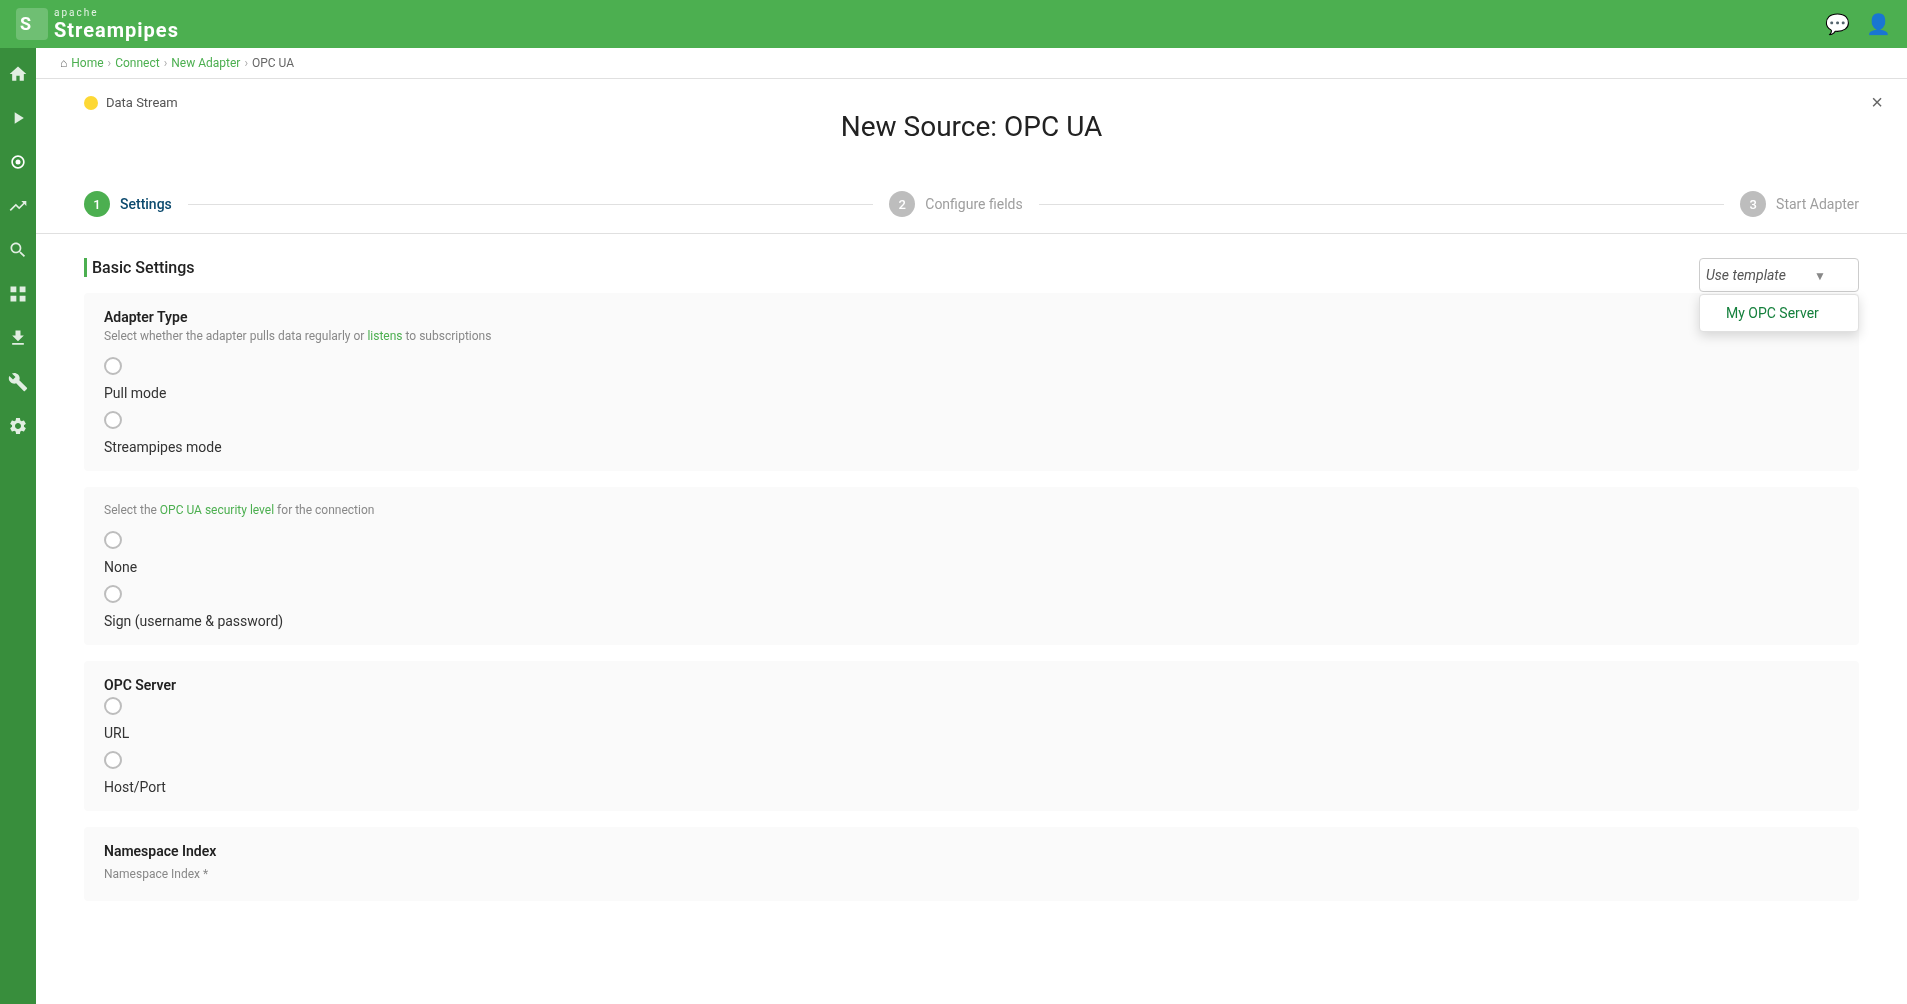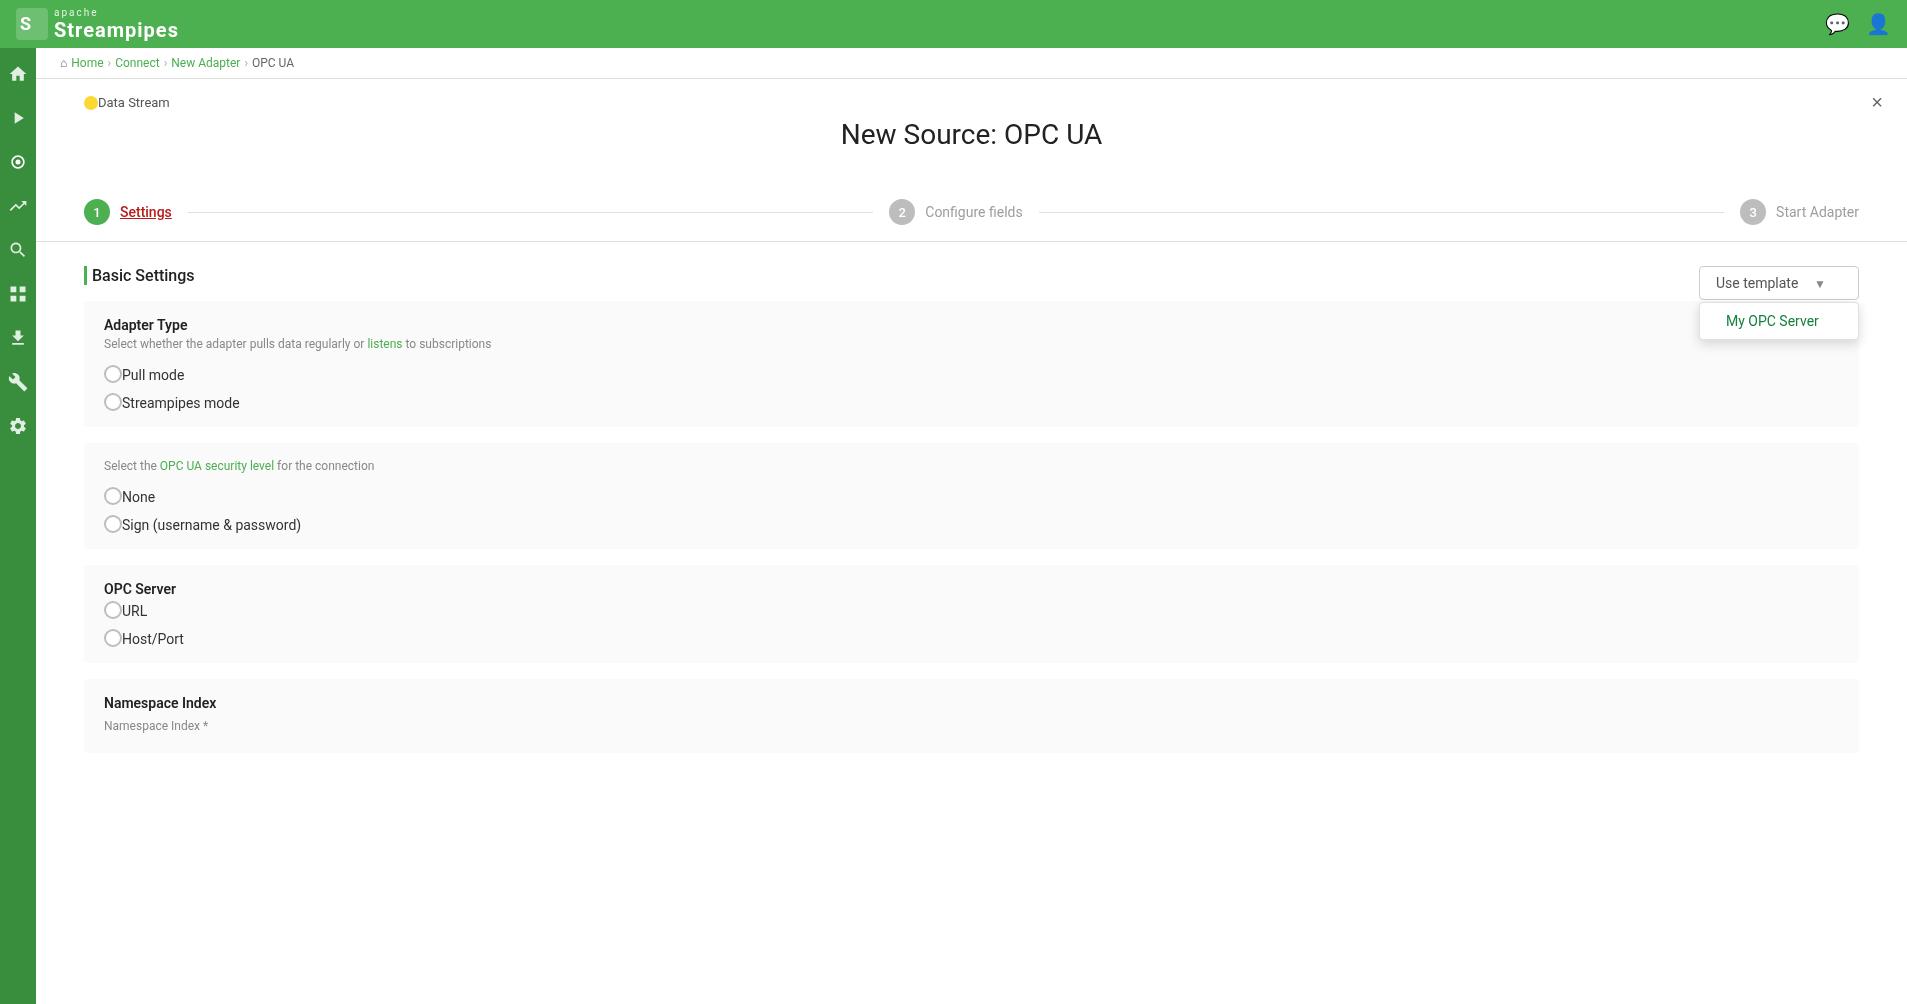--- a/index.html
+++ b/index.html
@@ -126,21 +126,21 @@
       z-index: 10;
     }
 
     
     .page-header {
       padding: 16px 48px 8px 48px;
     }
     .data-stream-badge {
       display: flex;
       align-items: center;
-      margin-bottom: 8px;
+      gap: 8px;
     }
     .badge-dot {
       width: 14px;
       height: 14px;
       border-radius: 50%;
       background: #fdd835;
       flex-shrink: 0;
     }
     .badge-label {
       font-size: 13px;
@@ -185,23 +185,22 @@
       color: white;
     }
     .step-circle.inactive {
       background: #bdbdbd;
       color: white;
     }
     .step-label {
       font-size: 14px;
     }
     .step-label.active {
-      color: #b91c1c;
+      color: #0c4a6e;
       font-weight: 500;
-      text-decoration: underline;
     }
     .step-label.inactive {
       color: #9e9e9e;
       text-align: center;
     }
     .step-line {
       flex: 1;
       height: 1px;
       background: #e0e0e0;
       margin: 0 16px;
@@ -215,31 +214,32 @@
 
     
     .template-dropdown-container {
       position: absolute;
       top: 24px;
       right: 48px;
     }
     .template-dropdown-btn {
       border: 1px solid #ccc;
       border-radius: 4px;
-      padding: 8px 32px 8px 16px;
+      padding: 8px 32px 8px 6px;
       background: white;
       cursor: pointer;
       font-size: 14px;
       color: #555;
       position: relative;
       min-width: 160px;
       display: flex;
       align-items: flex-end;
       justify-content: space-between;
       gap: 8px;
+      font-style: italic;
     }
     .template-dropdown-btn .arrow {
       font-size: 12px;
       color: #888;
     }
     .dropdown-menu {
       position: absolute;
       top: 100%;
       left: 0;
       right: 0;
@@ -286,23 +286,25 @@
       margin-bottom: 14px;
     }
     .field-group-desc a {
       color: #4caf50;
       text-decoration: none;
     }
 
     
     .radio-option {
       display: flex;
-      align-items: flex-end;
+      align-items: flex-start;
+      gap: 10px;
       margin-bottom: 10px;
       cursor: pointer;
+      flex-direction: column;
     }
     .radio-option:last-child {
       margin-bottom: 0;
     }
     .radio-circle {
       width: 18px;
       height: 18px;
       border-radius: 50%;
       border: 2px solid #bdbdbd;
       background: white;

